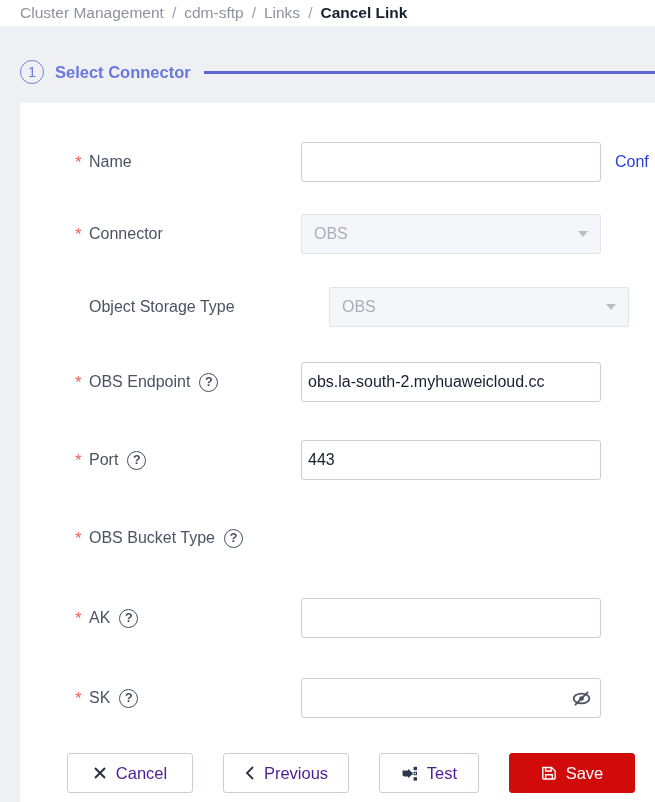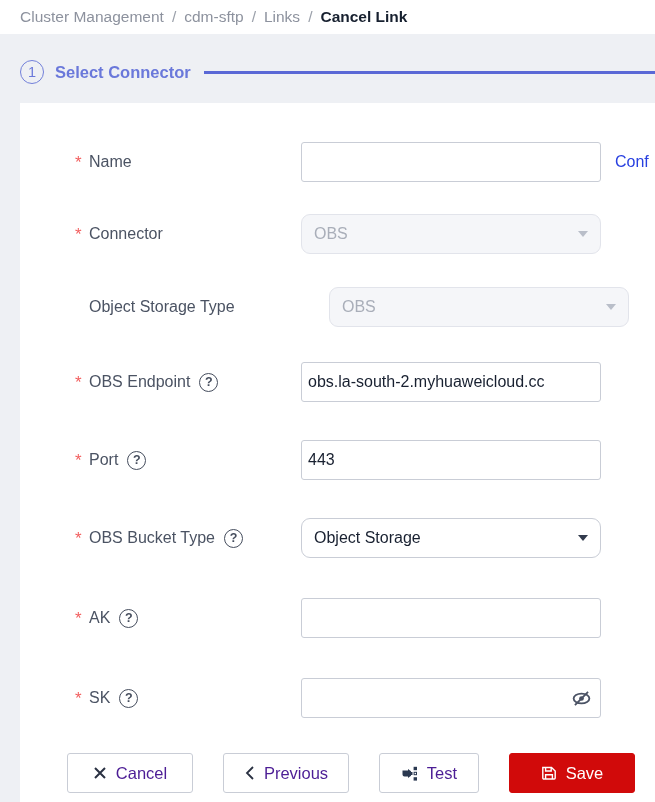--- a/index.html
+++ b/index.html
@@ -3,21 +3,21 @@
 <meta charset="utf-8">
 <style>
   html,body{margin:0;padding:0;}
   body{
     width:655px;height:802px;position:relative;overflow:hidden;
     background:#eef0f4;
     font-family:"Liberation Sans", sans-serif;
     -webkit-font-smoothing:antialiased;
   }
   
-  .crumb-bar{position:absolute;top:0;left:0;right:0;height:34px;background:#fff;
+  .crumb-bar{position:absolute;top:0;left:0;right:0;height:26px;background:#fff;
     display:flex;align-items:center;padding-left:20px;box-sizing:border-box;}
   .crumb{font-size:15.5px;color:#8d929e;}
   .crumb-sep{font-size:15.5px;color:#9ba0aa;margin:0 8px;}
   .crumb-current{font-size:15.5px;color:#17202f;font-weight:bold;}
   
   .step-header{position:absolute;top:56px;left:20px;right:0;height:32px;
     display:flex;align-items:center;}
   .step-circle{width:24px;height:24px;border:1.5px solid #7280da;border-radius:50%;
     display:flex;align-items:center;justify-content:center;
     color:#6a78da;font-size:14.5px;box-sizing:border-box;}
@@ -33,21 +33,21 @@
   .req{display:inline-block;width:14px;color:#f25f5f;font-size:17px;line-height:1;}
   .req.hidden{visibility:hidden;}
   .lbl{font-size:16px;color:#4b5363;white-space:nowrap;}
   .help{margin-left:9px;width:19px;height:19px;border:1.7px solid #454d5d;border-radius:50%;
     display:flex;align-items:center;justify-content:center;box-sizing:border-box;
     font-size:12.5px;font-weight:700;color:#454d5d;cursor:pointer;flex-shrink:0;}
   
   .txt{width:300px;height:40px;border:1px solid #c9cdd6;border-radius:3px;
     padding:0 6px;font-size:16px;color:#182030;box-sizing:border-box;outline:none;
     background:#fff;font-family:"Liberation Sans", sans-serif;}
-  .select{width:300px;height:40px;border-radius:9px;display:flex;align-items:center;
+  .select{width:300px;height:40px;border-radius:2px;display:flex;align-items:center;
     justify-content:space-between;padding:0 12px;box-sizing:border-box;font-size:16px;}
   .select.disabled{background:#f5f6f9;border:1px solid #e2e4eb;color:#a9aeb9;}
   .select.enabled{background:#fff;border:1px solid #c9cdd6;color:#182030;cursor:pointer;}
   .tri{width:0;height:0;border-left:5.5px solid transparent;border-right:5.5px solid transparent;
     border-top:6.5px solid #b9bec9;}
   .tri.dark{border-top-color:#323b4d;}
   .side-link{margin-left:14px;font-size:16px;color:#2840e0;white-space:nowrap;cursor:pointer;}
   .pwd-wrap{position:relative;width:300px;}
   .pwd-wrap .txt{padding-right:40px;width:300px;}
   .eye-btn{position:absolute;right:9px;top:9px;width:22px;height:22px;border:none;
@@ -130,24 +130,20 @@
     </div>
     <input class="txt" type="text" value="443" style="">
   </div>
 
   <div class="row row-bucket">
     <div class="label-cell">
       <span class="req">*</span>
       <span class="lbl">OBS Bucket Type</span>
       <span class="help">?</span>
     </div>
-    <div class="select enabled">
-      <span>Object Storage</span>
-      <span class="tri dark"></span>
-    </div>
   </div>
 
   <div class="row row-ak">
     <div class="label-cell">
       <span class="req">*</span>
       <span class="lbl">AK</span>
       <span class="help">?</span>
     </div>
     <input class="txt" type="text" value="" style="">
   </div>

